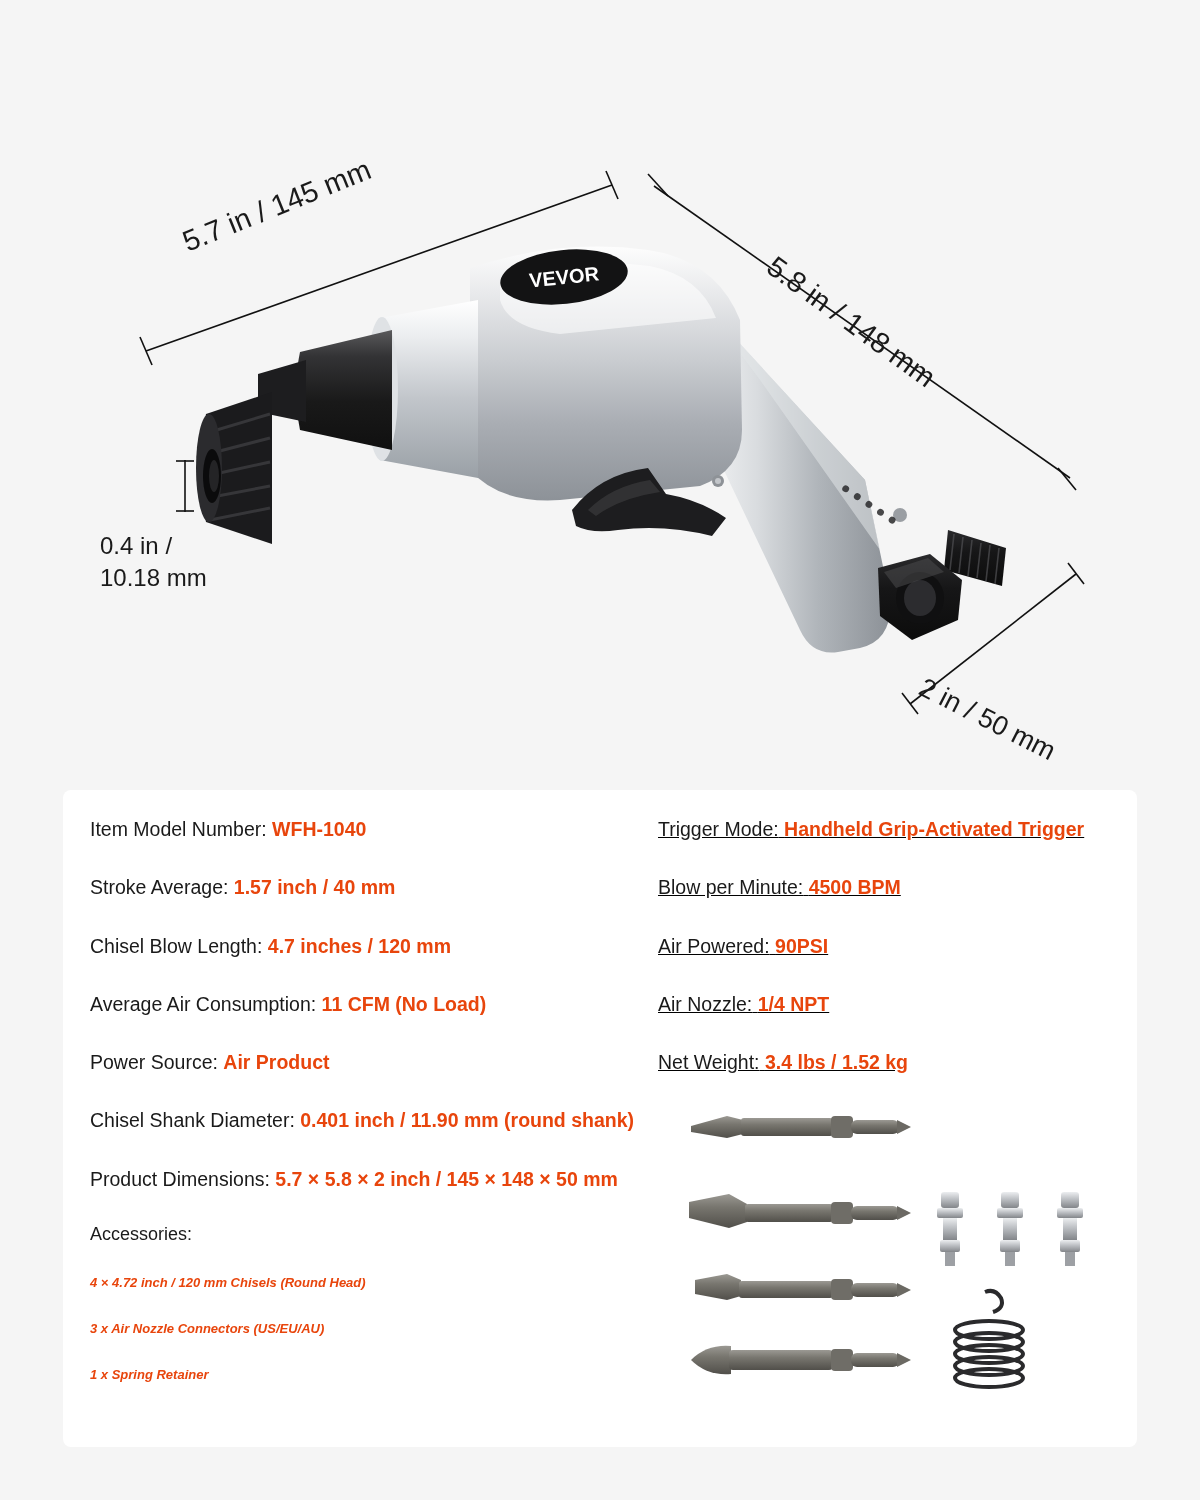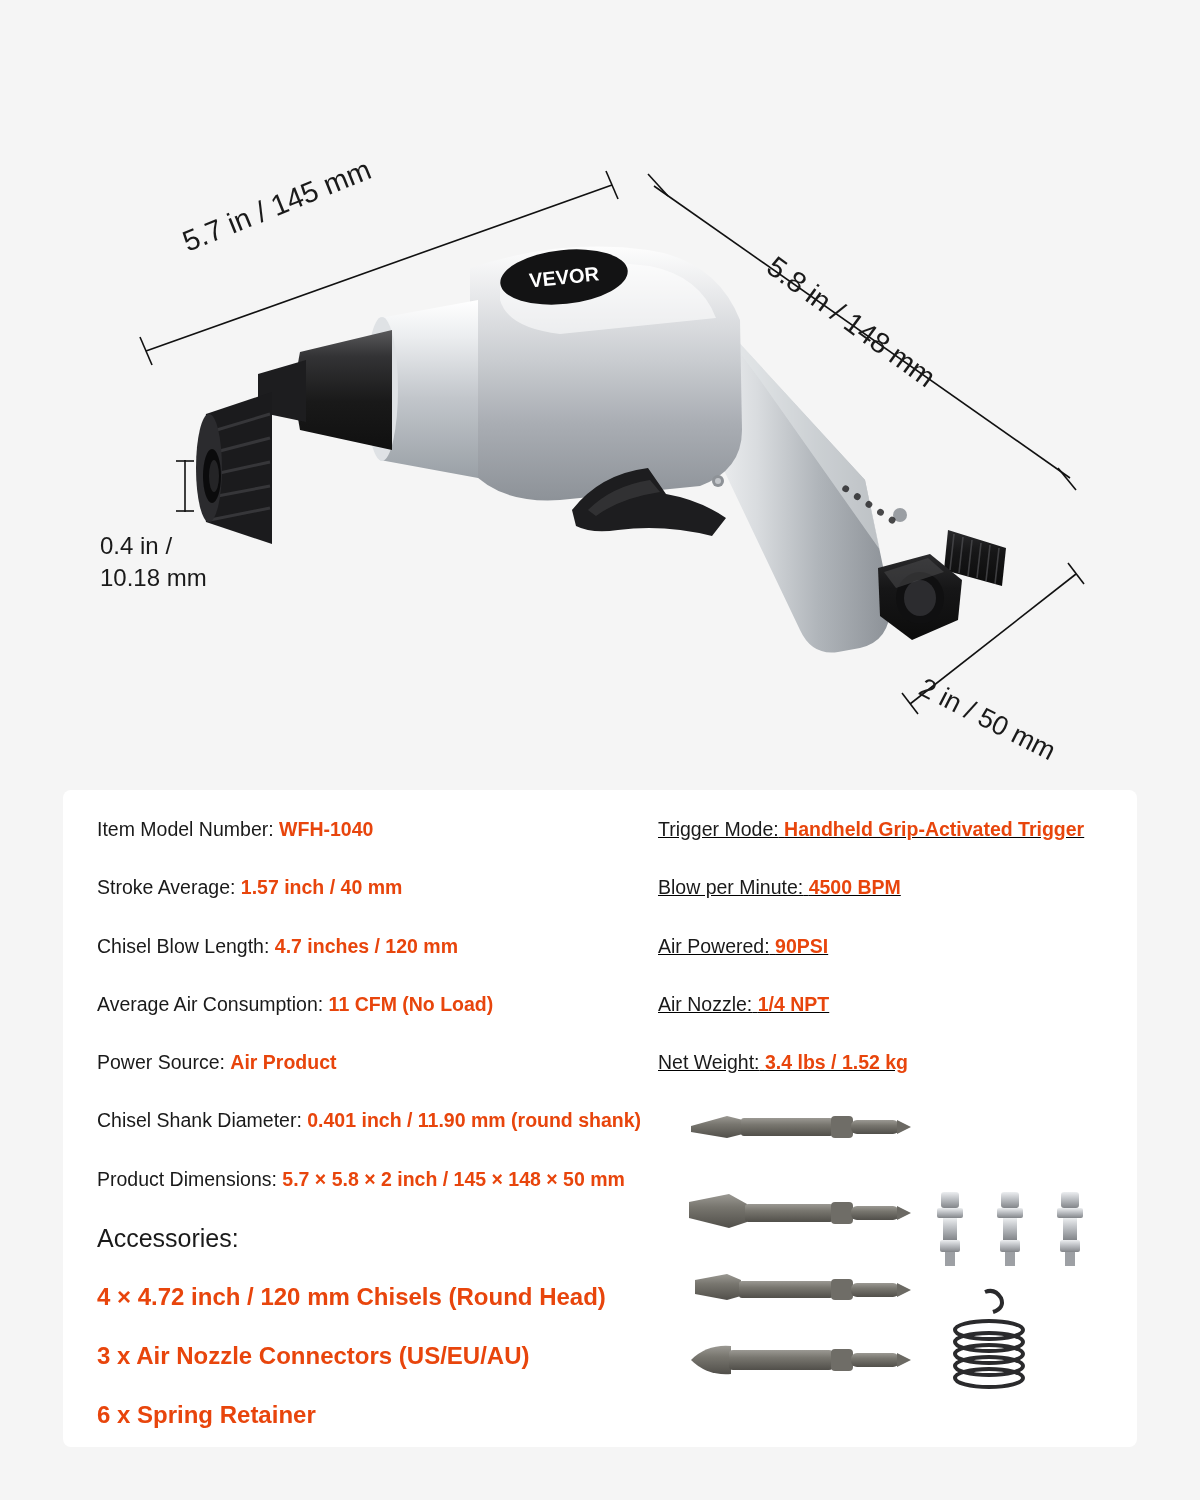--- a/index.html
+++ b/index.html
@@ -58,50 +58,50 @@
     position: absolute;
     left: 63px; top: 790px;
     width: 1074px; height: 657px;
     background: #ffffff;
     border-radius: 8px;
   }
   .col-left {
     position: absolute;
     left: 27px; top: 26px;
     width: 600px;
-    margin-left: 7px;
   }
   .col-right {
     position: absolute;
     left: 595px; top: 26px;
     width: 470px;
     text-decoration: underline;
   }
   .spec-row {
     font-size: 19.5px;
     color: #1a1a1a;
     line-height: 1.4;
     margin-bottom: 31px;
     white-space: nowrap;
   }
   .spec-row .val {
     color: #e8450c;
     font-weight: bold;
   }
   .acc-head {
-    font-size: 25px;
+    font-size: 18px;
     color: #1a1a1a;
     margin-bottom: 30px;
   }
   .acc-item {
-    font-size: 24px;
+    font-size: 13px;
     color: #e8450c;
     font-weight: bold;
     margin-bottom: 31px;
     white-space: nowrap;
+    font-style: italic;
   }
 
   
   .acc-art {
     position: absolute;
     left: 620px; top: 310px;
     width: 440px; height: 320px;
   }
 </style>
 </head>
@@ -288,21 +288,21 @@
         <span class="val">0.401 inch / 11.90 mm (round shank)</span>
       </div>
       <div class="spec-row">
         <span>Product Dimensions:</span>
         <span class="val">5.7 × 5.8 × 2 inch / 145 × 148 × 50 mm</span>
       </div>
 
       <div class="acc-head">Accessories:</div>
       <div class="acc-item">4 × 4.72 inch / 120 mm Chisels (Round Head)</div>
       <div class="acc-item">3 x Air Nozzle Connectors (US/EU/AU)</div>
-      <div class="acc-item">6 x Spring Retainer</div>
+      <div class="acc-item">1 x Spring Retainer</div>
     </div>
 
     <div class="col-right">
       <div class="spec-row">
         <span>Trigger Mode:</span>
         <span class="val">Handheld Grip-Activated Trigger</span>
       </div>
       <div class="spec-row">
         <span>Blow per Minute:</span>
         <span class="val">4500 BPM</span>

